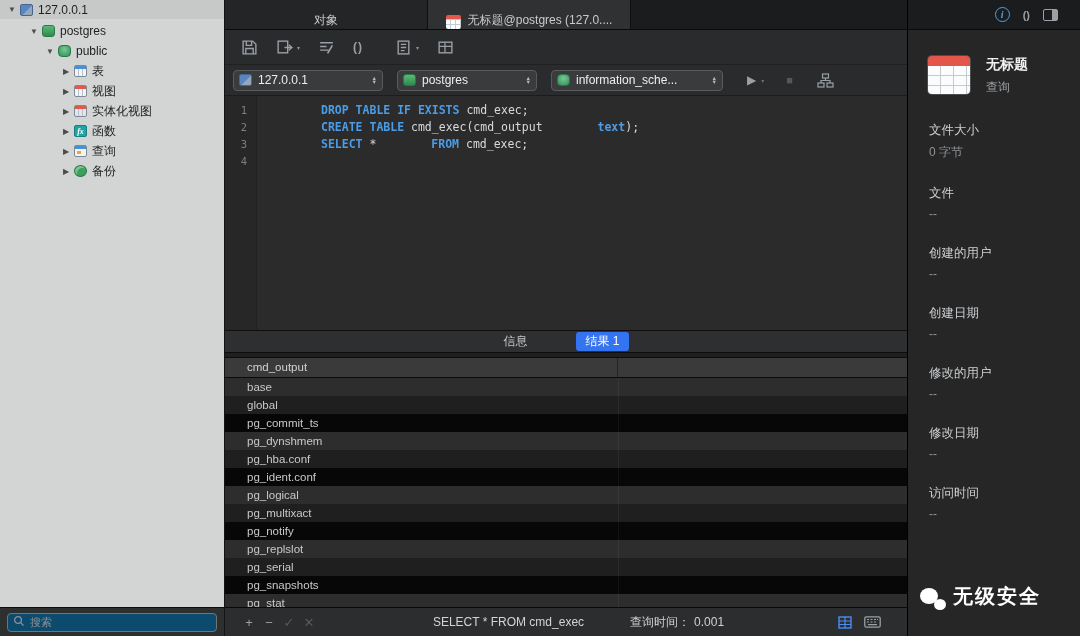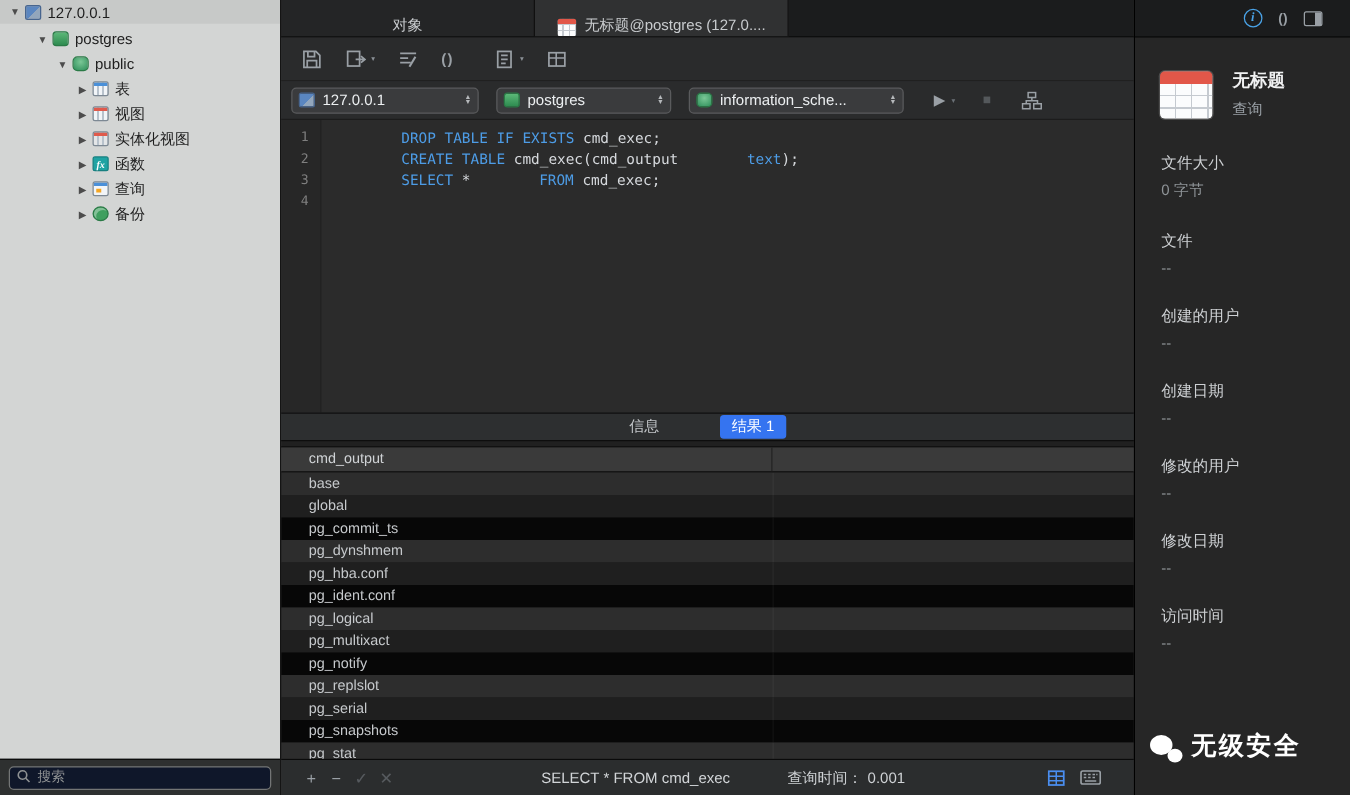--- a/index.html
+++ b/index.html
@@ -20,21 +20,21 @@
   .ico-schema { background:radial-gradient(circle at 50% 35%,#7ac796,#2f8f5b); border:1px solid #2a7a46; border-radius:4px; }
   .ico-table { background:linear-gradient(180deg,#4a90d9 0 3px,rgba(0,0,0,0) 3px),repeating-linear-gradient(90deg,rgba(0,0,0,0) 0 3px,#b8c2cc 3px 4px),#f2f5f8; border:1px solid #7d8994; }
   .ico-view, .ico-matview { background:linear-gradient(180deg,#e05a4c 0 3px,rgba(0,0,0,0) 3px),repeating-linear-gradient(90deg,rgba(0,0,0,0) 0 3px,#b8c2cc 3px 4px),#f2f5f8; border:1px solid #7d8994; }
   .ico-matview { background-color:#e4e6e8; }
   .ico-function { background:#1fa3a3; border:1px solid #178080; }
   .ico-function::after { content:'fx'; color:#fff; font:italic bold 8px "Liberation Serif", serif; }
   .ico-query { background:linear-gradient(180deg,#4a90d9 0 3px,rgba(0,0,0,0) 3px),linear-gradient(#f5a623,#f5a623) 2px 5px/4px 3px no-repeat,#f2f5f8; border:1px solid #7d8994; }
   .ico-backup { background:#3f9f5f; border:1px solid #2a7a46; border-radius:50%; box-shadow:inset 2px 2px 0 rgba(255,255,255,.35); }
   .sidebar-bottom { height:29px; background:#2e3030; border-top:1px solid #0c0c0c; display:flex; align-items:center; padding:0 7px; }
   .searchwrap { position:relative; width:100%; }
-  .search-input { width:100%; height:19px; background:#0f172a; border:1px solid #737575; border-radius:4px; color:#b9bcbd; font-size:11px; padding:0 6px 0 22px; outline:none; }
+  .search-input { width:100%; height:19px; background:#0c4a6e; border:1px solid #737575; border-radius:4px; color:#b9bcbd; font-size:11px; padding:0 6px 0 22px; outline:none; }
   .search-input::placeholder { color:#8f9293; }
   .mag { position:absolute; left:6px; top:3px; }
 
   
   .main { position:absolute; left:225px; top:0; width:683px; height:636px; display:flex; flex-direction:column; background:#2b2b2b; border-right:1px solid #000; }
   .tabbar { height:30px; background:#1b1c1d; display:flex; border-bottom:1px solid #0a0a0a; }
   .tab { width:203px; display:flex; align-items:flex-end; justify-content:center; font-size:12px; color:#c8cbce; background:#242526; border-right:1px solid #101010; height:100%; white-space:nowrap; overflow:hidden; }
   .tab.active { background:#303132; }
   .qico { width:15px; height:14px; border-radius:2px; flex:none; margin-right:7px;
     background:linear-gradient(180deg,#e25749 0 4px,rgba(0,0,0,0) 4px),repeating-linear-gradient(90deg,rgba(0,0,0,0) 0 4px,#c5cad0 4px 5px),repeating-linear-gradient(180deg,rgba(0,0,0,0) 0 4px,#c5cad0 4px 5px),#fbfcfd; }
@@ -54,21 +54,21 @@
   .runbtn { font-size:12px; color:#9aa0a6; margin-left:10px; display:flex; align-items:center; gap:3px; }
   .runbtn .mini-caret { color:#6a7076; }
   .stopbtn { font-size:11px; color:#54585b; margin-left:8px; }
   .explainbtn { margin-left:10px; display:flex; }
 
   .editor { height:234px; background:#2b2b2b; display:flex; font-family:"DejaVu Sans Mono", monospace; }
   .gutter { width:32px; background:#272727; border-right:1px solid #222; padding-top:6px; }
   .lnum { height:17px; line-height:17px; font-size:10.5px; color:#7f7f7f; text-align:right; padding-right:9px; }
   .code { flex:1; padding:6px 0 0 16px; }
   .cline { height:17px; line-height:17px; font-size:11.5px; white-space:pre; }
-  .tok-kw { color:#4d9ce6; font-weight:normal;padding-left:48px; }
+  .tok-kw { color:#4d9ce6; font-weight:bold;padding-left:48px; }
   .tok-pl { color:#d6d9dd; }
   .tok-str { color:#e0504e; }
 
   .rtabs { height:22px; background:#2d2f30; border-top:1px solid #0f0f0f; display:flex; align-items:center; justify-content:center; gap:14px; }
   .rtab { font-size:12px; color:#c3c6c9; }
   .rtab.pill { background:#3574f0; color:#ffffff; border-radius:3px; padding:1px 9px;margin-left:35px; }
   .grid-gap { height:6px; background:#202020; border-top:1px solid #0d0d0d; border-bottom:1px solid #0d0d0d; }
   .gridhead { height:20px; background:#3a3a3a; display:flex; border-bottom:1px solid #0b0b0b; }
   .gh-cell { width:393px; font-size:11.5px; color:#cfd2d5; line-height:19px; padding-left:22px; border-right:1px solid #232323; }
   .gridrows { flex:1; overflow:hidden; background:#1a1a1a; }
@@ -87,21 +87,21 @@
   .sb-time { font-size:12px; color:#cfd2d5; }
   .sb-time b { font-weight:normal; margin-left:4px; }
   .sb-right { display:flex; align-items:center; gap:12px; }
 
   
   .rightpanel { position:absolute; right:0; top:0; bottom:0; width:172px; background:#262626; }
   .rp-top { height:30px; background:#1b1c1d; border-bottom:1px solid #0a0a0a; display:flex; align-items:center; justify-content:flex-end; gap:13px; padding-right:22px; }
   .info-icon { width:15px; height:15px; border:1.5px solid #4aa3e8; border-radius:50%; color:#4aa3e8; font:italic bold 10px "Liberation Serif", serif; display:flex; align-items:center; justify-content:center; }
   .paren2 { font-size:11px; font-weight:bold; color:#9aa0a6; }
   .panel-icon { width:15px; height:12px; border:1.5px solid #9aa0a6; border-radius:2px; background:linear-gradient(90deg,rgba(0,0,0,0) 0 8px,#9aa0a6 8px); }
-  .rp-header { display:flex; align-items:center; padding:26px 16px 0 20px; }
+  .rp-header { display:flex; padding:26px 16px 0 20px; }
   .qbig { width:42px; height:38px; border-radius:4px; flex:none;
     background:linear-gradient(180deg,#e25749 0 10px,rgba(0,0,0,0) 10px),repeating-linear-gradient(90deg,rgba(0,0,0,0) 0 12px,#c5cad0 12px 13px),repeating-linear-gradient(180deg,rgba(0,0,0,0) 0 9px,#c5cad0 9px 10px),#fbfcfd;
     box-shadow:0 0 0 1px #4c4c4c; }
   .rp-titles { margin-left:16px; }
   .rp-title { font-size:14px; font-weight:bold; color:#f0f1f2; }
   .rp-sub { font-size:12px; color:#9aa0a6; margin-top:5px; }
   .fields { padding:26px 0 0 21px; }
   .field { margin-bottom:24px; }
   .flabel { font-size:12.5px; color:#cdd0d3; margin-bottom:5px; }
   .fvalue { font-size:12px; color:#8f9498; }

